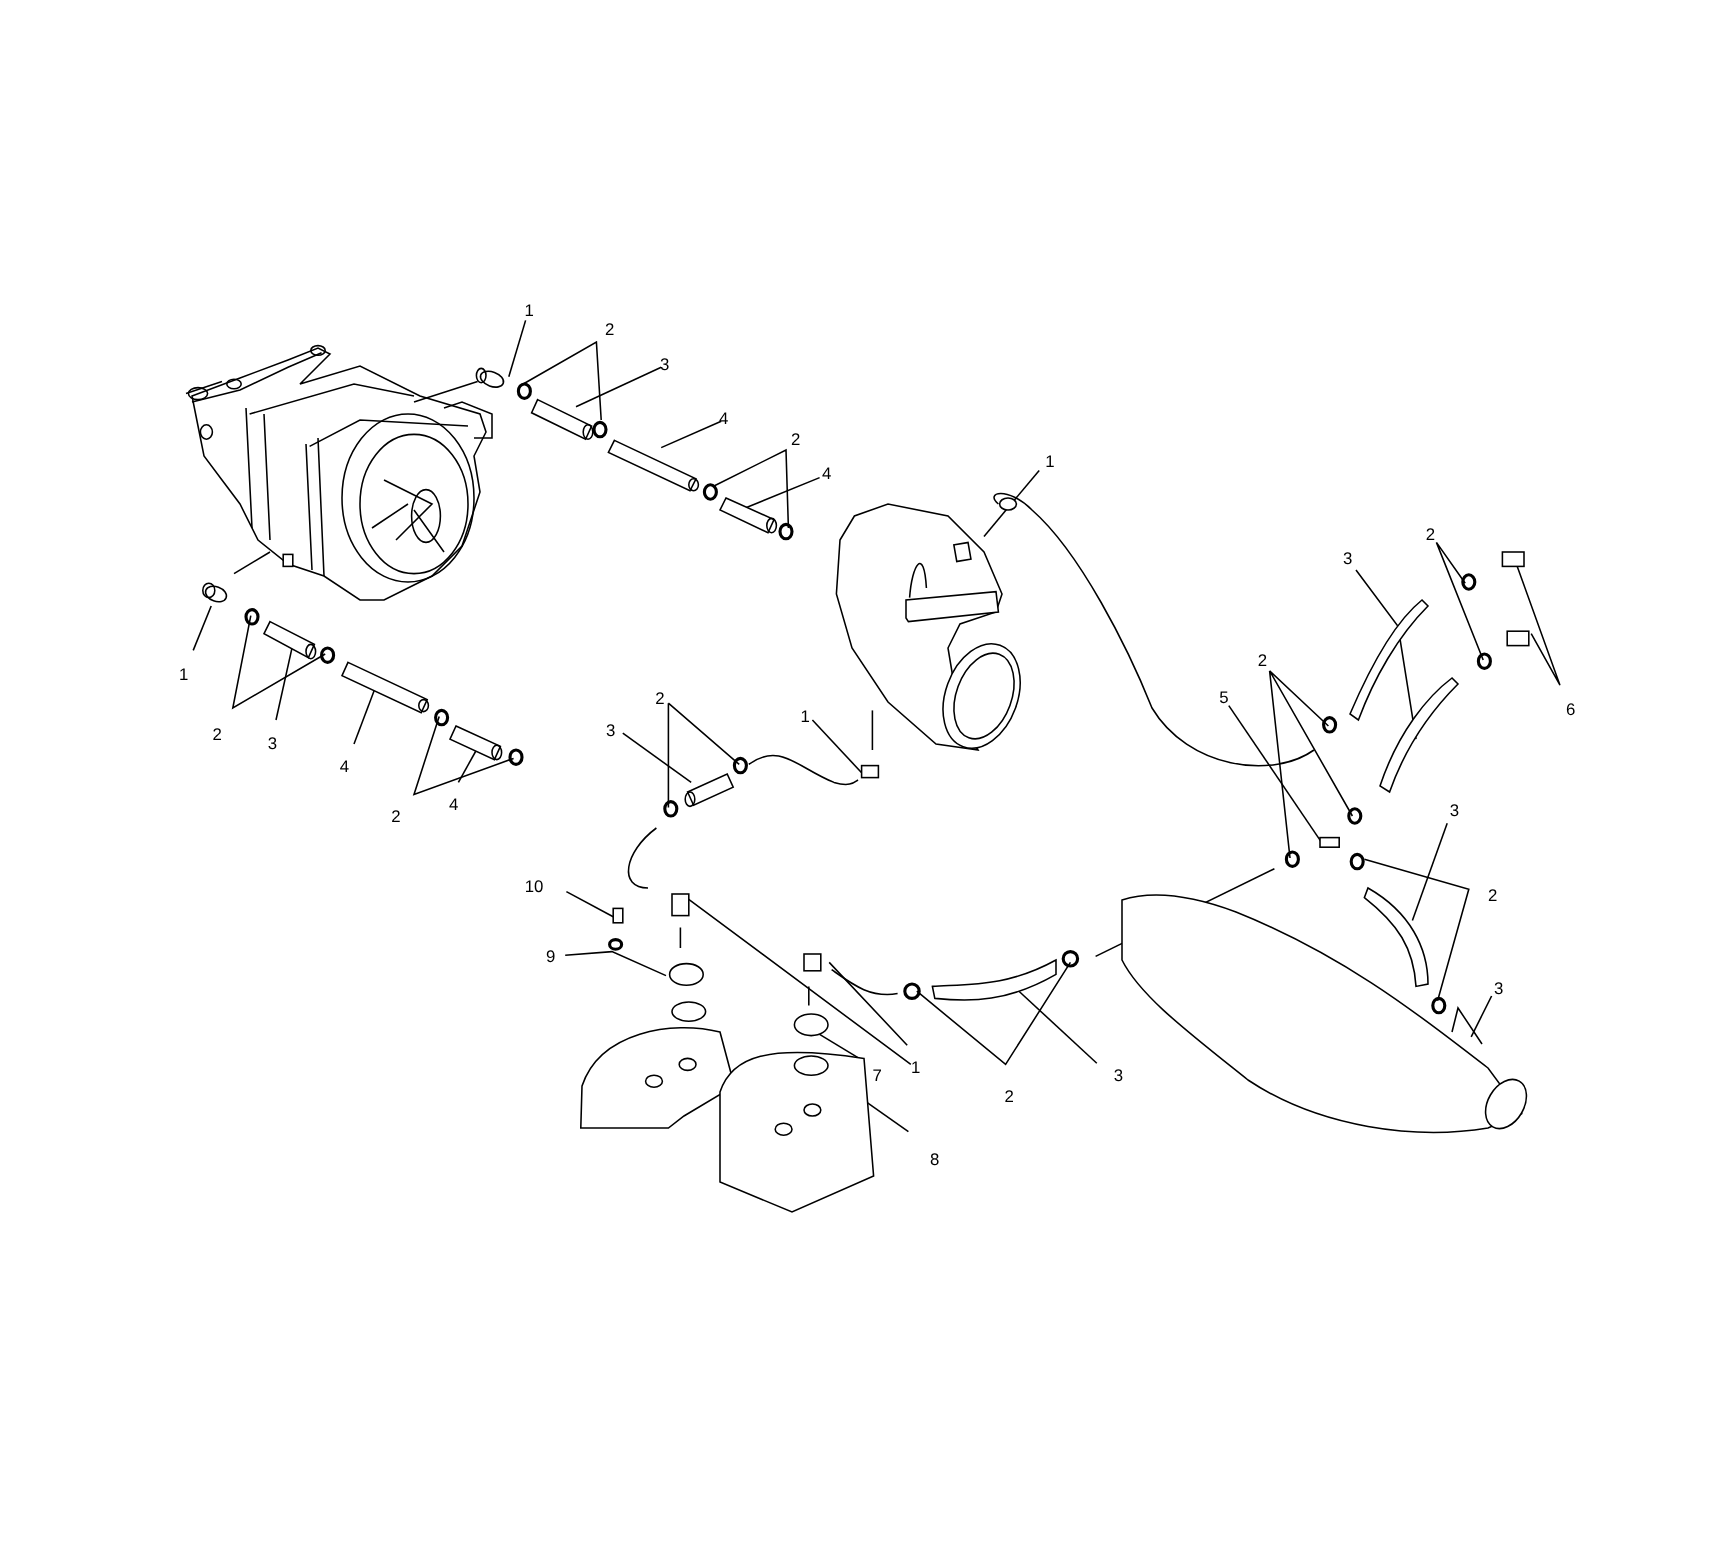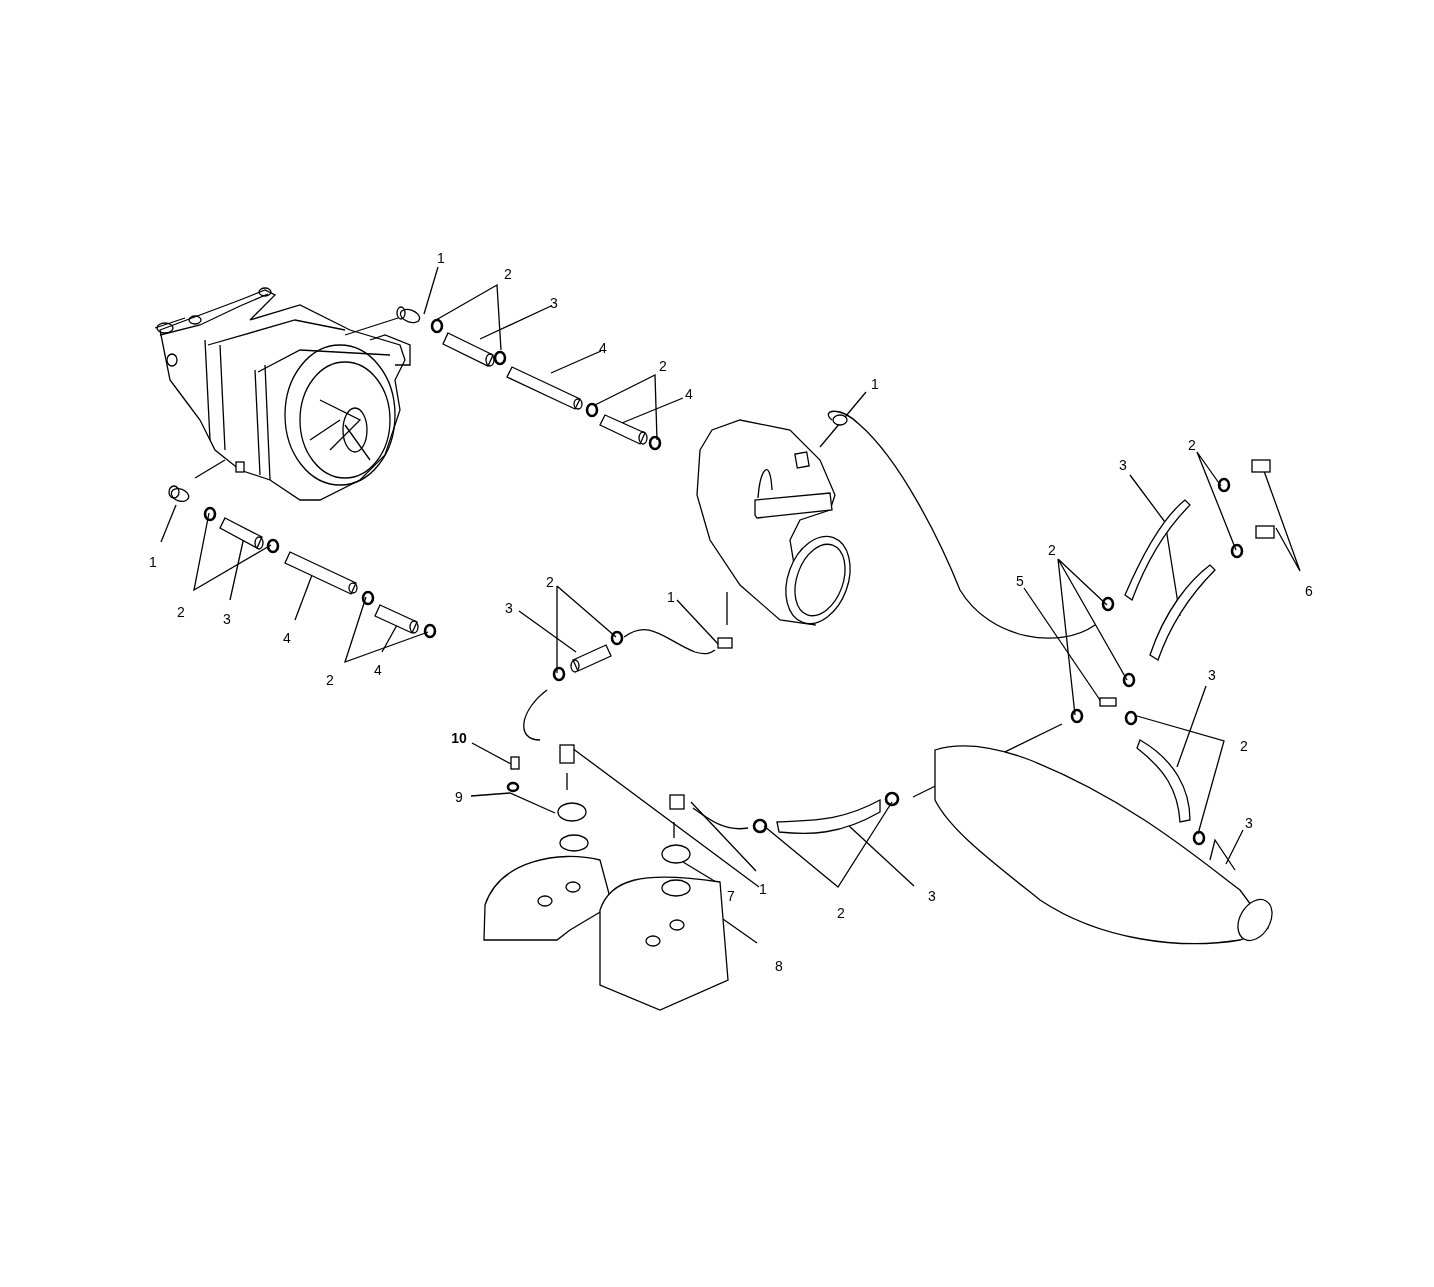--- a/index.html
+++ b/index.html
@@ -170,21 +170,21 @@
       <span class="lbl" style="left: 153px; top: 562px;">1</span>
       <span class="lbl" style="left: 181px; top: 612px;">2</span>
       <span class="lbl" style="left: 227px; top: 619px;">3</span>
       <span class="lbl" style="left: 287px; top: 638px;">4</span>
       <span class="lbl" style="left: 330px; top: 680px;">2</span>
       <span class="lbl" style="left: 378px; top: 670px;">4</span>
       <span class="lbl" style="left: 875px; top: 384px;">1</span>
       <span class="lbl" style="left: 550px; top: 582px;">2</span>
       <span class="lbl" style="left: 509px; top: 608px;">3</span>
       <span class="lbl" style="left: 671px; top: 597px;">1</span>
-      <span class="lbl" style="left: 459px; top: 738px; font-weight: bold;">10</span>
+      <span class="lbl" style="left: 445px; top: 738px;">10</span>
       <span class="lbl" style="left: 459px; top: 797px;">9</span>
       <span class="lbl" style="left: 731px; top: 896px;">7</span>
       <span class="lbl" style="left: 763px; top: 889px;">1</span>
       <span class="lbl" style="left: 779px; top: 966px;">8</span>
       <span class="lbl" style="left: 841px; top: 913px;">2</span>
       <span class="lbl" style="left: 932px; top: 896px;">3</span>
       <span class="lbl" style="left: 1123px; top: 465px;">3</span>
       <span class="lbl" style="left: 1192px; top: 445px;">2</span>
       <span class="lbl" style="left: 1309px; top: 591px;">6</span>
       <span class="lbl" style="left: 1052px; top: 550px;">2</span>

